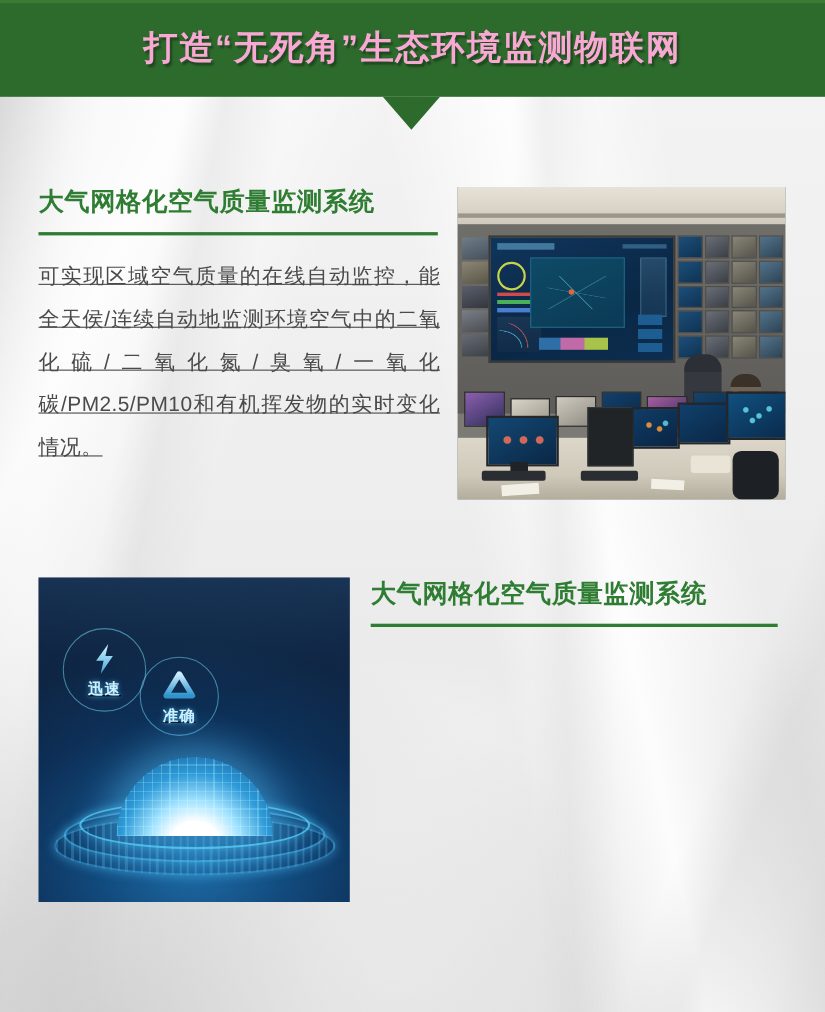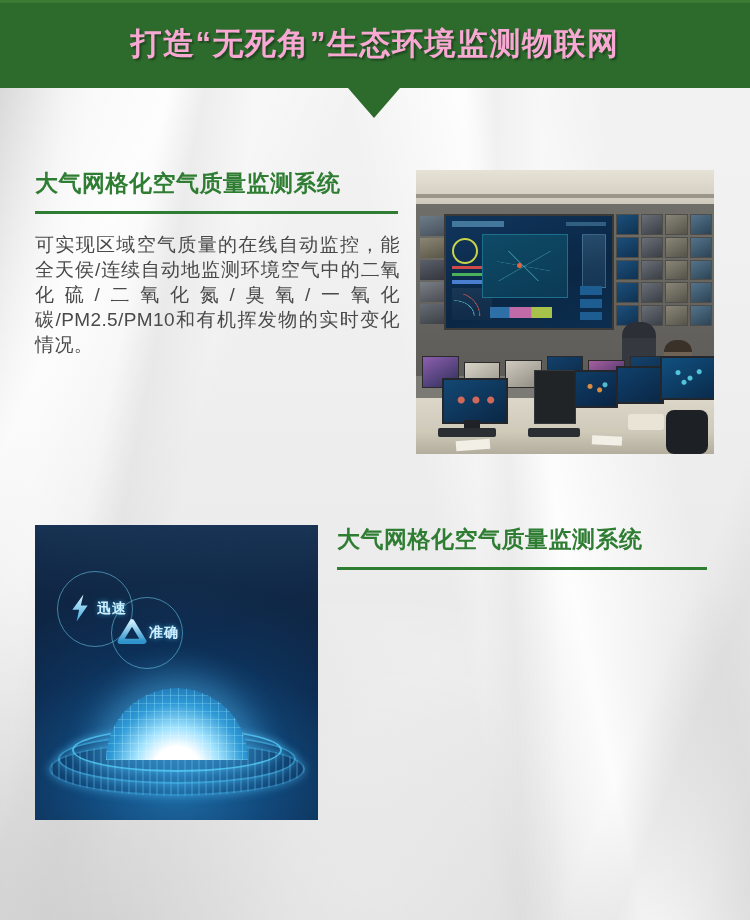--- a/index.html
+++ b/index.html
@@ -69,23 +69,24 @@
     letter-spacing:.5px;
     white-space:nowrap;
   }
   .sec-underline{
     height:3px;background:#2e7d32;margin-top:12px;
   }
   .sec-body{
     margin-top:18px;
     color:#4a4a4a;
     font-size:19px;
-    line-height:25px;
+    line-height:39px;
     letter-spacing:.4px;
     text-align:justify;
+    text-decoration:underline;
   }
 
   
   #section-one{ left:35px; top:168px; width:365px; }
   #section-one .sec-underline{ width:363px; }
 
   
   .photo-control-room{
     position:absolute;left:416px;top:170px;width:298px;height:284px;
     overflow:hidden;background:#7b7a74;
@@ -208,26 +209,26 @@
   .tech-beam{
     position:absolute;left:0;top:0;width:100%;height:100%;
     background:
       linear-gradient(200deg, rgba(80,170,230,.16) 0%, rgba(80,170,230,0) 42%),
       linear-gradient(160deg, rgba(80,170,230,.14) 0%, rgba(80,170,230,0) 42%);
     pointer-events:none;
   }
   .tech-circles{position:absolute;left:0;top:44px;width:100%;height:120px;}
   .tcirc{
     position:absolute;border:1px solid rgba(110,210,240,.55);border-radius:50%;
-    display:flex;flex-direction:row;align-items:center;justify-content:center;
+    display:flex;flex-direction:column;align-items:center;justify-content:center;text-decoration:underline;
   }
   .tcirc .ticon{width:34px;height:34px;margin-bottom:2px;}
   .tcirc .tlabel{color:#cfefff;font-size:14px;font-weight:bold;letter-spacing:1px;text-shadow:0 0 5px rgba(60,170,220,.9);}
   #tcirc-fast{left:22px;top:2px;width:74px;height:74px;}
-  #tcirc-acc {left:76px;top:28px;width:70px;height:70px;}
+  #tcirc-acc {left:92px;top:28px;width:70px;height:70px;}
   #tcirc-safe{left:150px;top:0px;width:74px;height:74px;}
 
   .dome-wrap{position:absolute;left:0;bottom:22px;width:100%;height:130px;}
   .dome{
     position:absolute;left:50%;bottom:38px;transform:translateX(-50%);
     width:142px;height:72px;border-radius:142px 142px 0 0;
     background:radial-gradient(circle at 50% 115%, #ffffff 0%, #ffffff 22%, #9fe2ff 40%, #2f9ad8 62%, #1d6fae 82%, #165a92 100%);
     box-shadow:0 0 34px 10px rgba(90,200,255,.45);
   }
   .dome-mesh{

